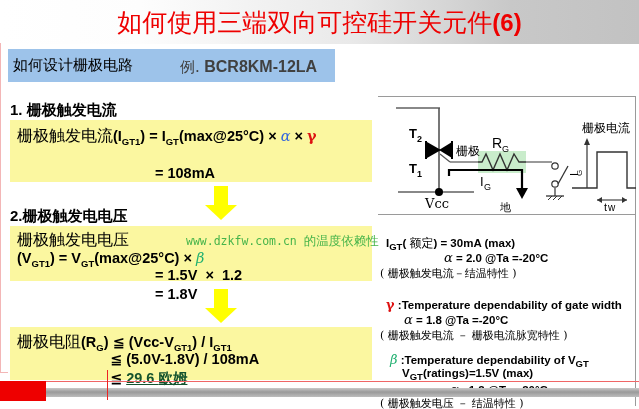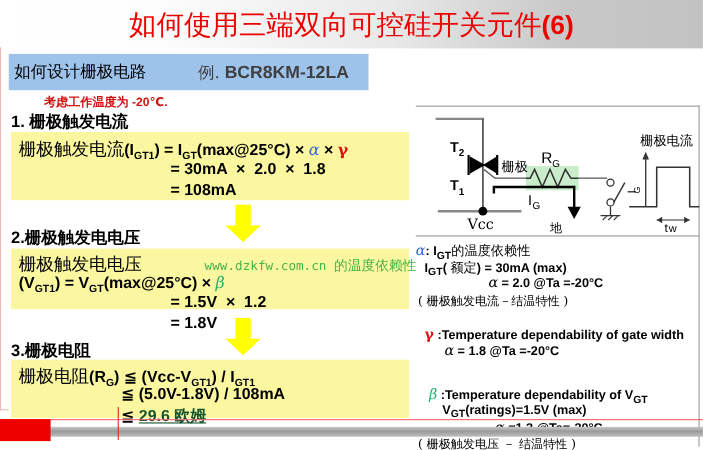--- a/index.html
+++ b/index.html
@@ -119,28 +119,26 @@
 
 <div id="slide">
 
   <div class="hdr-band"></div>
   <div class="hdr-title"><span>如何使用三端双向可控硅开关元件</span><span class="cnt">(6)</span></div>
 
   <div class="subbar"></div>
   <div class="subbar-cn">如何设计栅极电路</div>
   <div class="subbar-ex"><span class="sm">例.</span> <span>BCR8KM-12LA</span></div>
 
-  <div class="note sf">考虑工作温度为 -20℃.</div>
 
   <div class="sec sec1"><span>1.</span> <span class="cnserif" style="font-weight:bold">栅极触发电流</span></div>
   <div class="ybox ybox1"></div>
   <div class="flex-line" style="left:17px;top:126px;">
     <span class="cnserif" style="font-size:16px;">栅极触发电流</span><span>(I<sub>GT1</sub>) = I<sub>GT</sub>(max@25°C) × </span><span class="gk-a">α</span><span> × </span><span class="gk-g">γ</span>
   </div>
-  <div class="flex-line" style="left:155px;top:146px;">= 30mA &nbsp;×&nbsp; 2.0 &nbsp;×&nbsp; 1.8</div>
   <div class="flex-line" style="left:155px;top:165px;">= 108mA</div>
 
   <div class="arrow arr1">
       <div class="stem"></div>
       <div class="head"></div>
     </div>
 
   <div class="sec sec2"><span>2.</span><span class="cnserif" style="font-weight:bold">栅极触发电电压</span></div>
   <div class="ybox ybox2"></div>
   <div class="flex-line" style="left:17px;top:230px;"><span class="cnserif" style="font-size:16px;">栅极触发电电压</span></div>
@@ -148,21 +146,20 @@
   <div class="flex-line" style="left:155px;top:267px;">= 1.5V &nbsp;×&nbsp; 1.2</div>
   <div class="flex-line" style="left:155px;top:286px;">= 1.8V</div>
 
   <div class="arrow arr2">
       <div class="stem"></div>
       <div class="head"></div>
     </div>
 
   <div class="wm"><span>www.dzkfw.com.cn</span> <span class="cn">的温度依赖性</span></div>
 
-  <div class="sec sec3"><span>3.</span><span class="cnserif" style="font-weight:bold">栅极电阻</span></div>
   <div class="ybox ybox3"></div>
   <div class="flex-line" style="left:17px;top:332px;"><span class="cnserif" style="font-size:16px;">栅极电阻</span>(R<sub>G</sub>) ≦ (Vcc-V<sub>GT1</sub>) / I<sub>GT1</sub></div>
   <div class="flex-line" style="left:110px;top:351px;">≦ (5.0V-1.8V) / 108mA</div>
   <div class="flex-line" style="left:110px;top:369px;">≦ <span class="redu">29.6 <span class="cnserif" style="font-weight:bold">欧姆</span></span></div>
 
   <div class="rdiv-top"></div>
   <div class="rdiv-mid"></div>
   <div class="rdiv-right"></div>
 
   <div class="circ">
@@ -218,27 +215,27 @@
     <text x="186" y="72" font-family="Liberation Sans, sans-serif" font-size="11" fill="#000" transform="rotate(-90 186 72)">I</text>
     <text x="190" y="72" font-family="Liberation Sans, sans-serif" font-size="8" fill="#000" transform="rotate(-90 190 72)">G</text>
     <line x1="205" y1="96" x2="235" y2="96" stroke="#333" stroke-width="1.1"></line>
     <polygon points="205,96 210,93 210,99" fill="#333"></polygon>
     <polygon points="235,96 230,93 230,99" fill="#333"></polygon>
     <text x="212" y="107" font-family="Liberation Sans, sans-serif" font-size="11" fill="#000">t</text>
     <text x="216" y="107" font-family="Liberation Sans, sans-serif" font-size="10" fill="#000">w</text>
   </svg>
   </div>
 
-  <div class="gtxt" style="left:378px;top:220px;"><span class="lbl-a">α</span><span>: I<sub>GT</sub><span class="cn">的温度依赖性</span></span></div>
   <div class="gtxt" style="left:386px;top:235px;">I<sub>GT</sub>( <span class="cn">额定</span>) = 30mA (max)</div>
   <div class="gtxt" style="left:444px;top:250px;"><span class="ital-a">α</span> = 2.0 @Ta =-20°C</div>
   <div class="gtxt paren" style="left:380px;top:266px;font-weight:normal;">( 栅极触发电流－结温特性 )</div>
 
   <div class="gtxt" style="left:386px;top:297px;"><span class="lbl-g">γ</span> <span>:Temperature dependability of gate width</span></div>
   <div class="gtxt" style="left:404px;top:312px;"><span class="ital-a">α</span> = 1.8 @Ta =-20°C</div>
+  <div class="gtxt paren" style="left:380px;top:328px;font-weight:normal;">( 栅极触发电流 － 栅极电流脉宽特性 )</div>
 
   <div class="gtxt" style="left:390px;top:352px;text-align:center;"><span class="lbl-b">β</span> <span>:Temperature dependability of V<sub>GT</sub></span></div>
   <div class="gtxt" style="left:402px;top:367px;">V<sub>GT</sub>(ratings)=1.5V (max)</div>
   <div class="gtxt" style="left:450px;top:382px;"><span class="ital-a">α</span> =1.2 @Ta=-20°C</div>
   <div class="gtxt paren" style="left:380px;top:396px;font-weight:normal;">( 栅极触发电压 － 结温特性 )</div>
 
   <div class="lvert"></div>
   <div class="lhoriz"></div>
   <div class="bar-red"></div>
   <div class="bar-grad"></div>

